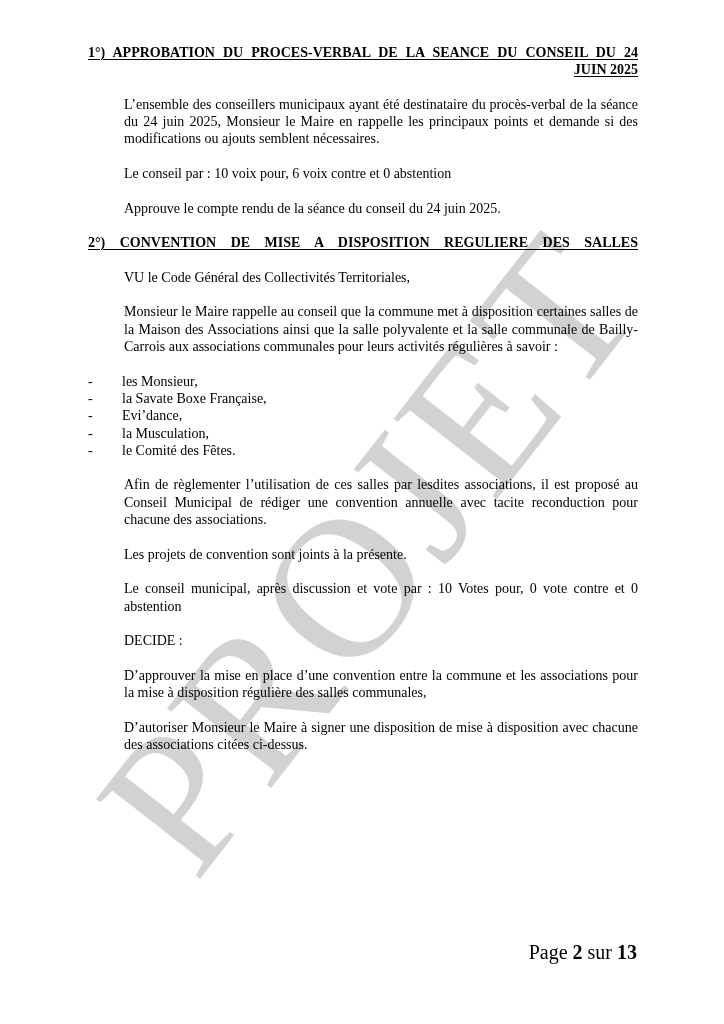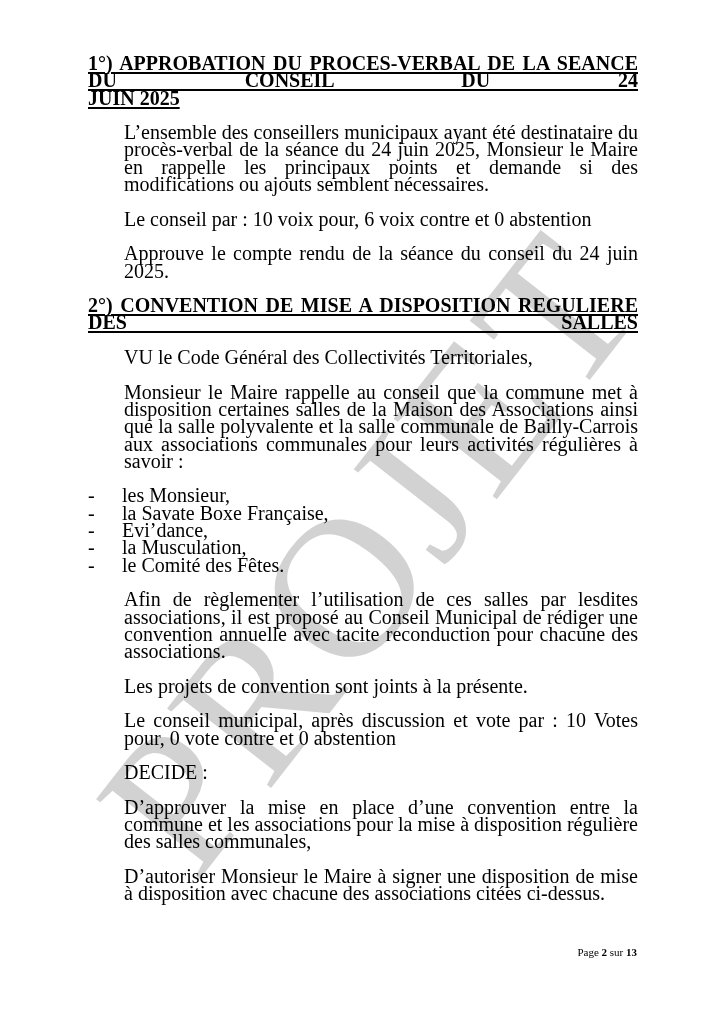--- a/index.html
+++ b/index.html
@@ -29,34 +29,35 @@
     font-weight: normal;
     color: #d2d2d2;
     letter-spacing: 0.02em;
     white-space: nowrap;
     z-index: 0;
     user-select: none;
   }
   .content {
     position: absolute;
     left: 88px;
-    top: 55px;
+    top: 44px;
     width: 550px;
     z-index: 1;
-    font-size: 20px;
+    font-size: 14px;
     line-height: 17.3px;
   }
   .heading {
     font-weight: bold;
     margin-bottom: 17.3px;
   }
   .h-line {
     display: block;
     text-decoration: underline;
     text-underline-offset: 2px;
+    text-align: right;
   }
   .h-first {
     text-align: justify;
     text-align-last: justify;
   }
   .para {
     text-align: justify;
     margin-bottom: 17.3px;
     margin-left: 36px;
   }
@@ -68,21 +69,21 @@
   }
   .dash {
     width: 34px;
     flex-shrink: 0;
   }
   .footer {
     position: absolute;
     top: 944px;
     right: 87px;
     z-index: 1;
-    font-size: 11px;
+    font-size: 20px;
     line-height: 17.3px;
   }
   .footer .num { font-weight: bold; }
 </style>
 </head>
 <body>
 
 <div class="page">
 
   <div class="watermark">PROJET</div>

